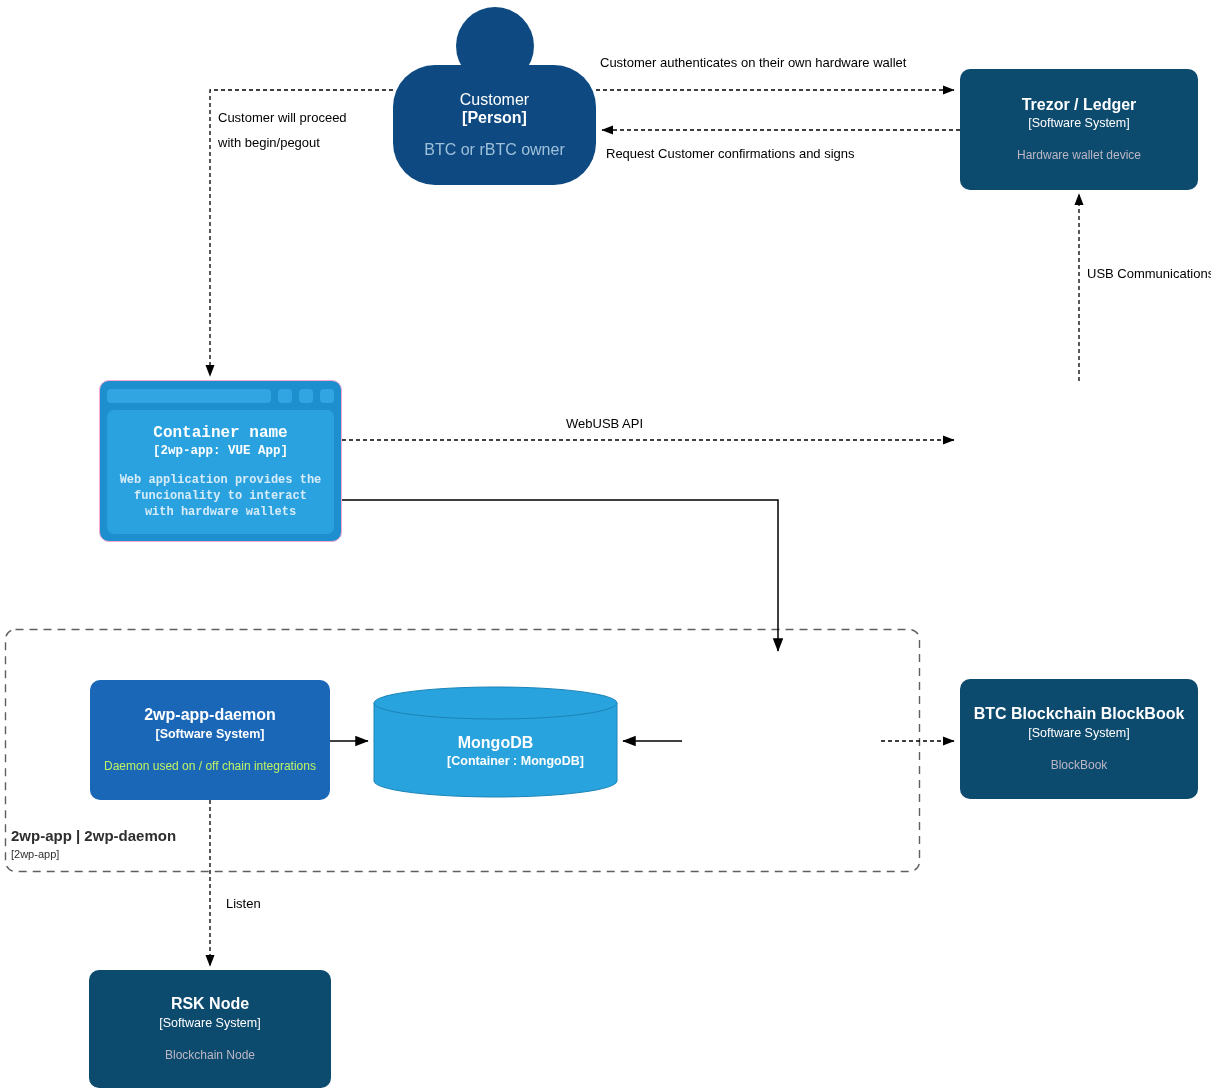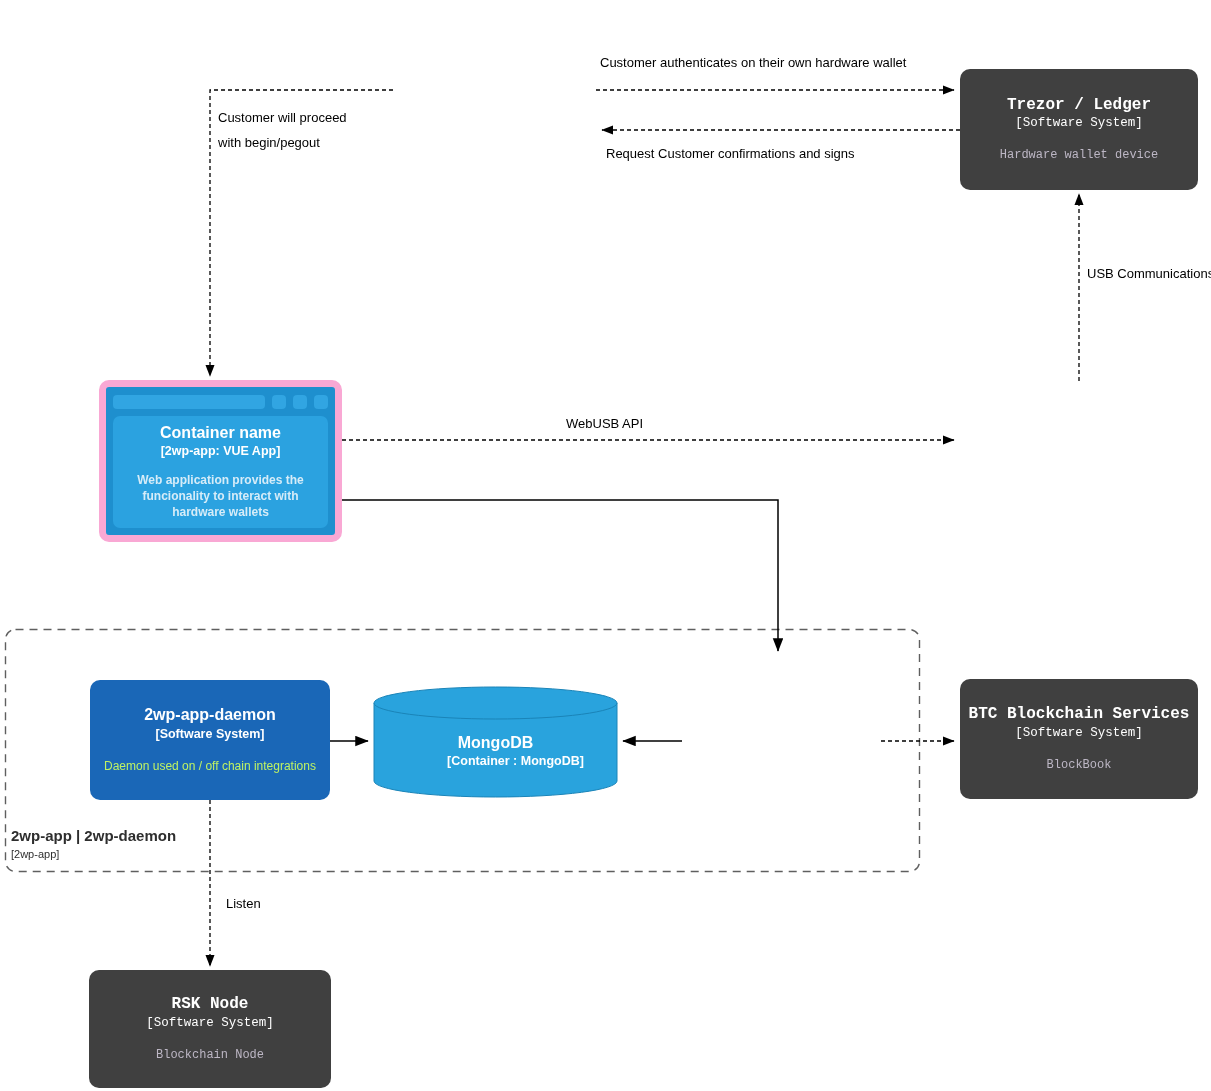--- a/index.html
+++ b/index.html
@@ -8,42 +8,42 @@
 
   svg.wires { position:absolute; left:0; top:0; width:1211px; height:1091px; }
 
   .node { position:absolute; display:flex; flex-direction:column; align-items:center;
           justify-content:center; text-align:center; color:#fff; box-sizing:border-box; }
   .node .title { font-size:16px; font-weight:bold; line-height:1.15; }
   .node .subtitle { font-size:12.5px; margin-top:2px; line-height:1.2; }
   .node .desc { font-size:12px; margin-top:16px; line-height:1.35; padding:0 14px; }
 
   
-  .node-gray { background:#404040; border-radius:10px;font-family:Liberation Mono, monospace; }
+  .node-gray { background:#0c4a6e; border-radius:10px; }
   .node-gray .subtitle { font-weight:normal; }
   .node-gray .desc { color:#bdb7c5; }
 
   
   .person { position:absolute; }
   .person-head { position:absolute; left:50%; transform:translateX(-50%); top:0;
                  width:78px; height:78px; border-radius:50%; background:#0e4a81; }
   .person-body { position:absolute; left:0; top:58px; width:100%; height:120px;
                  background:#0e4a81; border-radius:42px; display:flex; flex-direction:column;
                  align-items:center; justify-content:center; text-align:center; color:#fff; }
   .person .subtitle { font-weight:bold; }
   .person .desc { color:#9fc0da; margin-top:14px; }
 
   
   .node-daemon { background:#1a67b7; border-radius:10px; }
   .node-daemon .subtitle { font-weight:bold; }
   .node-daemon .desc { color:#bef264; }
 
   
-  .browser { position:absolute; background:#1e8fce; border:7px solid #f9a8d4;
-             border-radius:10px; padding:7px; box-sizing:border-box; }
+  .browser { position:absolute; background:#1e8fce; border:1px solid #f9a8d4;
+             border-radius:10px; padding:7px; box-sizing:border-box;font-family:Liberation Mono, monospace; }
   .browser-topbar { display:flex; align-items:center; height:15px; }
   .browser-address { flex:1; height:14px; background:#31a5e2; border-radius:4px; }
   .browser-btn { width:14px; height:14px; background:#31a5e2; border-radius:4px; margin-left:7px; }
   .browser-content { margin-top:7px; height:calc(100% - 22px); background:#2ba2e0; border-radius:7px;
                      display:flex; flex-direction:column; align-items:center; justify-content:center;
                      text-align:center; color:#fff; box-sizing:border-box; }
   .browser-content .subtitle { font-weight:bold; }
   .browser-content .desc { font-weight:bold; color:#d6ecf8; }
 
   
@@ -86,20 +86,28 @@
     <path d="M 1079,381 L 1079,194" fill="none" stroke="#000" stroke-width="1.3" stroke-dasharray="4 3" marker-end="url(#arrow)"></path>
     <path d="M 342,440 L 954,440" fill="none" stroke="#000" stroke-width="1.3" stroke-dasharray="4 3" marker-end="url(#arrow)"></path>
     <path d="M 881,741 L 954,741" fill="none" stroke="#000" stroke-width="1.3" stroke-dasharray="4 3" marker-end="url(#arrow)"></path>
     <path d="M 210,800 L 210,966" fill="none" stroke="#000" stroke-width="1.3" stroke-dasharray="4 3" marker-end="url(#arrow)"></path>
 
     <path d="M 342,500 L 778,500 L 778,651" fill="none" stroke="#000" stroke-width="1.5" marker-end="url(#arrow)"></path>
     <path d="M 330,741 L 368,741" fill="none" stroke="#000" stroke-width="1.5" marker-end="url(#arrow)"></path>
     <path d="M 682,741 L 623,741" fill="none" stroke="#000" stroke-width="1.5" marker-end="url(#arrow)"></path>
   </svg>
 
+  <div class="person" style="left:393px; top:7px; width:203px; height:178px;">
+    <div class="person-head"></div>
+    <div class="person-body">
+      <div class="title">Customer</div>
+      <div class="subtitle">[Person]</div>
+      <div class="desc">BTC or rBTC owner</div>
+    </div>
+  </div>
 
   <div class="node node-gray" style="left:960px; top:69px; width:238px; height:121px;">
     <div class="title">Trezor / Ledger</div>
     <div class="subtitle">[Software System]</div>
     <div class="desc">Hardware wallet device</div>
   </div>
 
   <div class="browser" style="left:99px; top:380px; width:243px; height:162px;">
     <div class="browser-topbar">
       <div class="browser-address"></div>
@@ -127,21 +135,21 @@
       <ellipse cx="122.5" cy="17" rx="121.5" ry="16" fill="#29a3dd" stroke="#1a84b8" stroke-width="1"></ellipse>
     </svg>
     <div class="cyl-text">
       <div class="title" style="font-size:16px;font-weight:bold;">MongoDB</div>
       <div class="subtitle" style="font-size:12.5px;margin-top:2px;">[Container : MongoDB]</div>
     </div>
   </div>
 
 
   <div class="node node-gray" style="left:960px; top:679px; width:238px; height:120px;">
-    <div class="title">BTC Blockchain Services</div>
+    <div class="title">BTC Blockchain BlockBook</div>
     <div class="subtitle">[Software System]</div>
     <div class="desc">BlockBook</div>
   </div>
 
   <div class="node node-gray" style="left:89px; top:970px; width:242px; height:118px;">
     <div class="title">RSK Node</div>
     <div class="subtitle">[Software System]</div>
     <div class="desc">Blockchain Node</div>
   </div>
 

